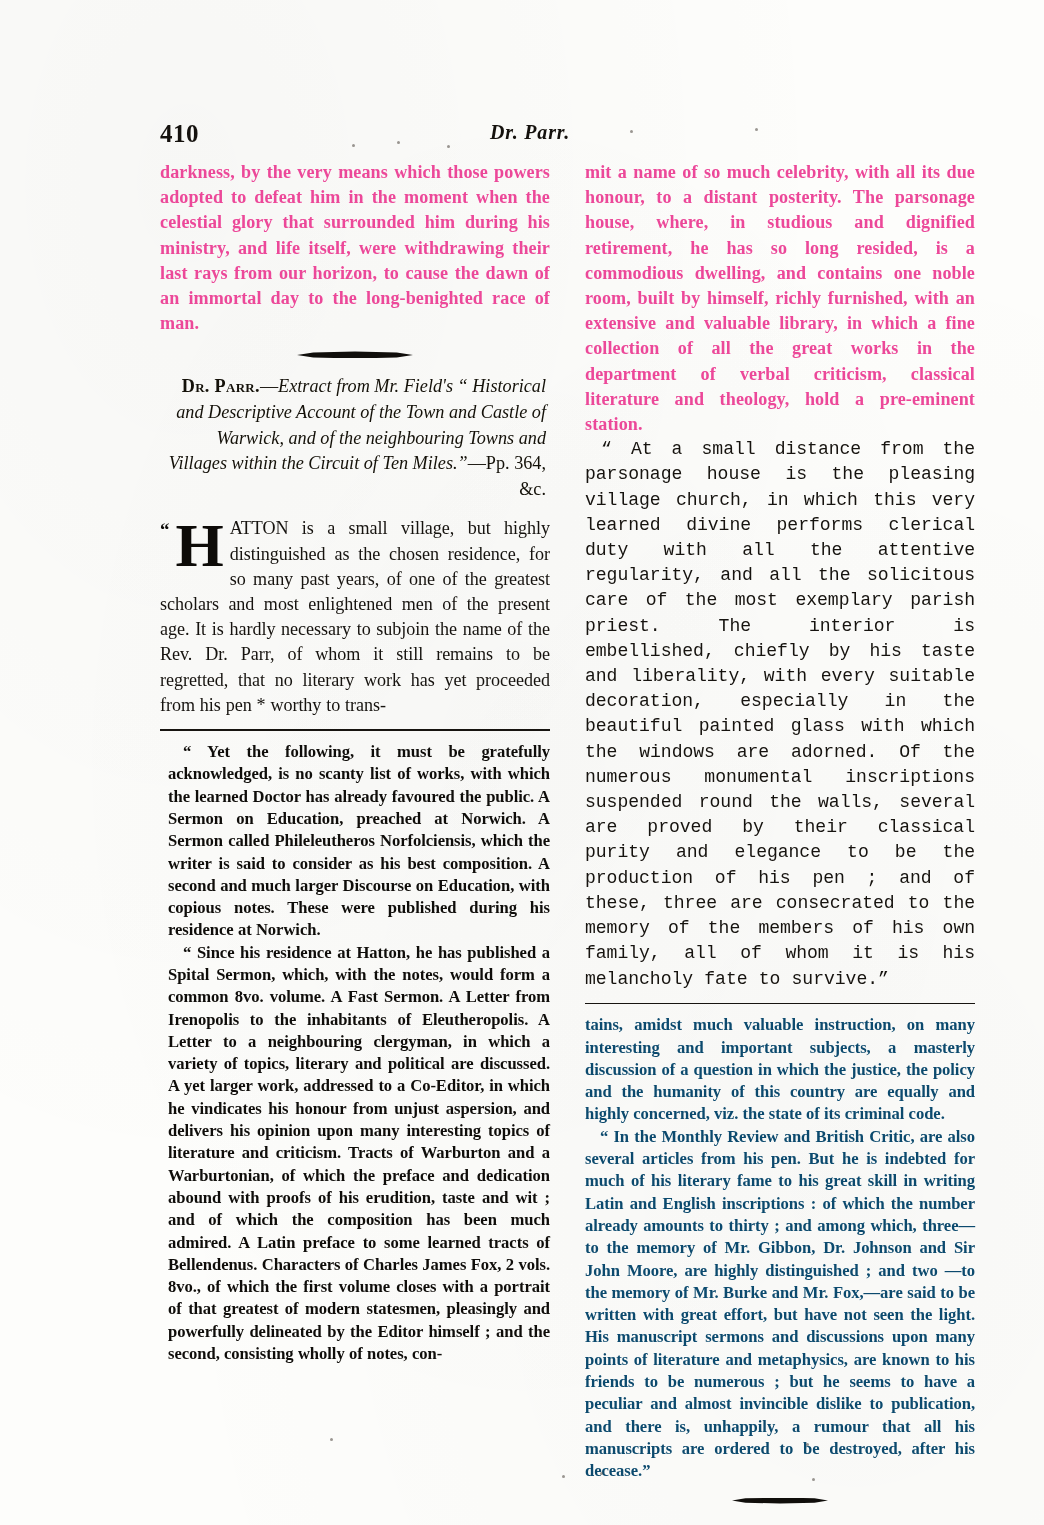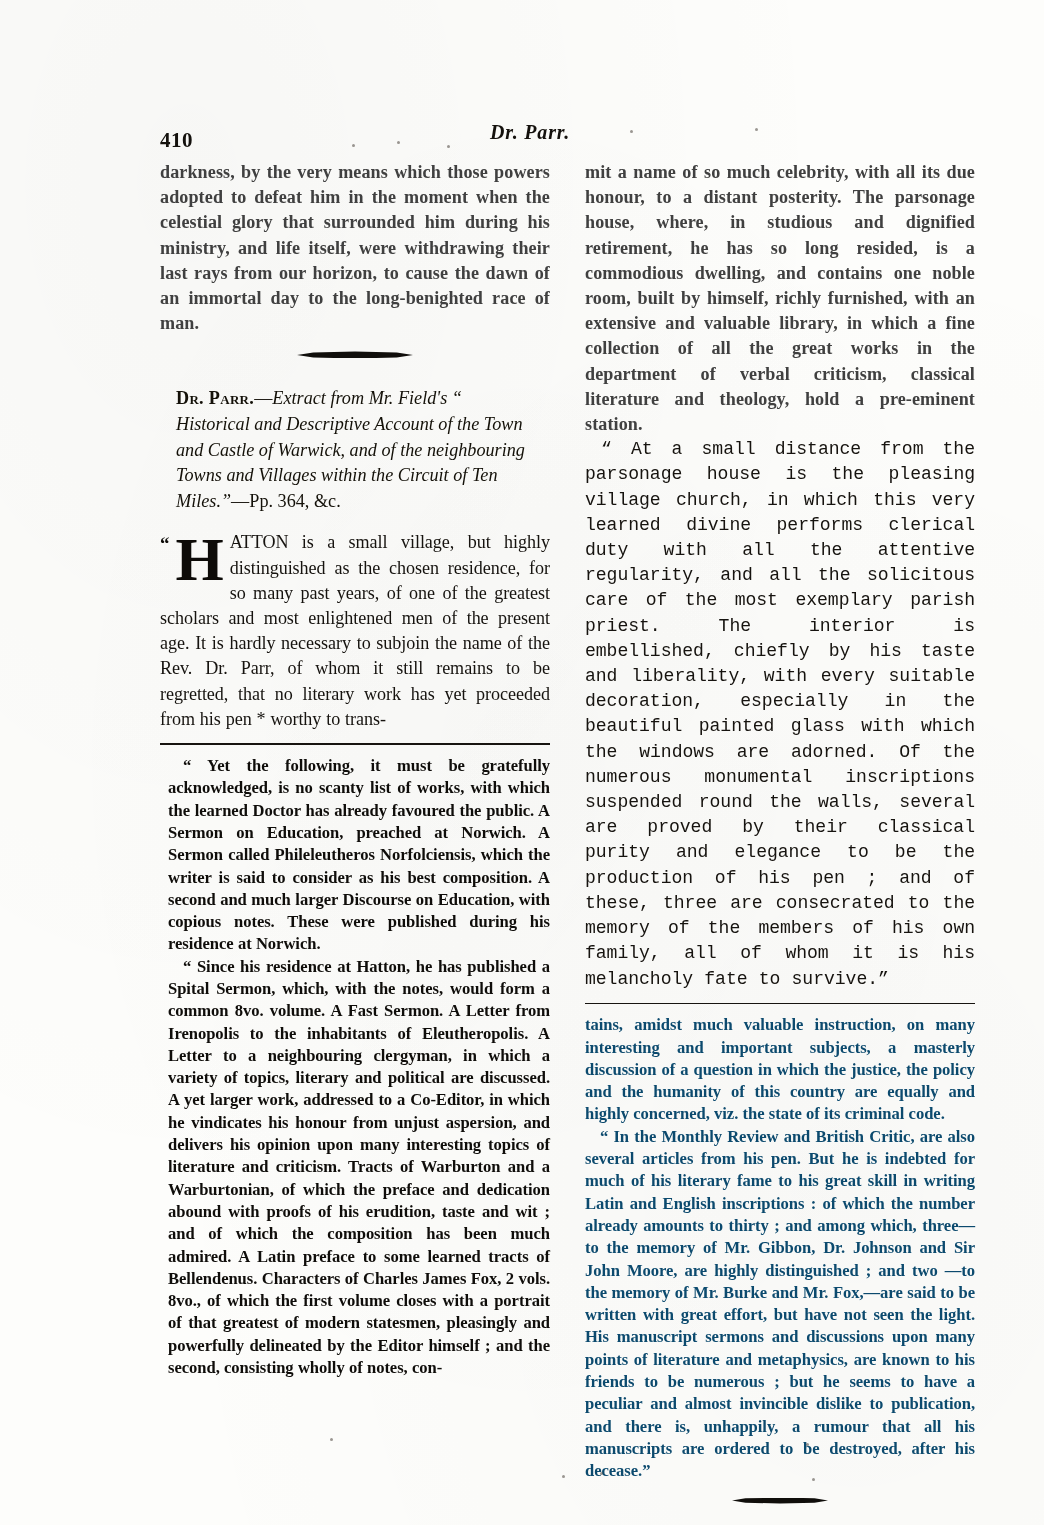--- a/index.html
+++ b/index.html
@@ -47,24 +47,23 @@
     left: 160px;
     top: 120px;
     width: 790px;
     height: 30px;
   }
   .folio {
     position: absolute;
     left: 0;
     top: 0;
     font-weight: 700;
-    font-size: 21px;
+    font-size: 25px;
     letter-spacing: 0.5px;
     color: #14110d;
-    margin-top: 8px;
   }
   .runtitle {
     position: absolute;
     left: 330px;
     top: 1px;
     font-style: italic;
     font-weight: 700;
     font-size: 20px;
     letter-spacing: 0.8px;
     color: #14110d;
@@ -87,21 +86,21 @@
     text-justify: inter-word;
     letter-spacing: -0.05px;
     color: #16130f;
     word-spacing: 0.4px;
   }
   p.body.indent { text-indent: 16px; font-family: Liberation Mono, monospace; }
 
   
   p.inky {
     font-weight: 700;
-    color: #404040;
+    color: #ec4899;
     letter-spacing: 0.1px;
   }
 
   
   .ornament {
     position: relative;
     height: 34px;
   }
   .ornament span {
     position: absolute;
@@ -111,26 +110,26 @@
     display: block;
     width: 116px;
     height: 7px;
     background: #100e0b;
     clip-path: polygon(0% 50%, 14% 14%, 50% 0%, 86% 14%, 100% 50%, 86% 86%, 50% 100%, 14% 86%);
   }
   .ornament.small span { width: 96px; height: 6px; }
 
   
   .sect-title {
-    margin: 16px;
+    margin: 4px;
     font-size: 18.2px;
     line-height: 25.6px;
     color: #141109;
     font-style: italic;
-    text-align: left;
+    text-align: right;
   }
   .sect-title .lead {
     font-style: normal;
     font-variant: small-caps;
     font-weight: 700;
     letter-spacing: 0.3px;
   }
   .sect-title .tail { font-style: normal; }
 
   

